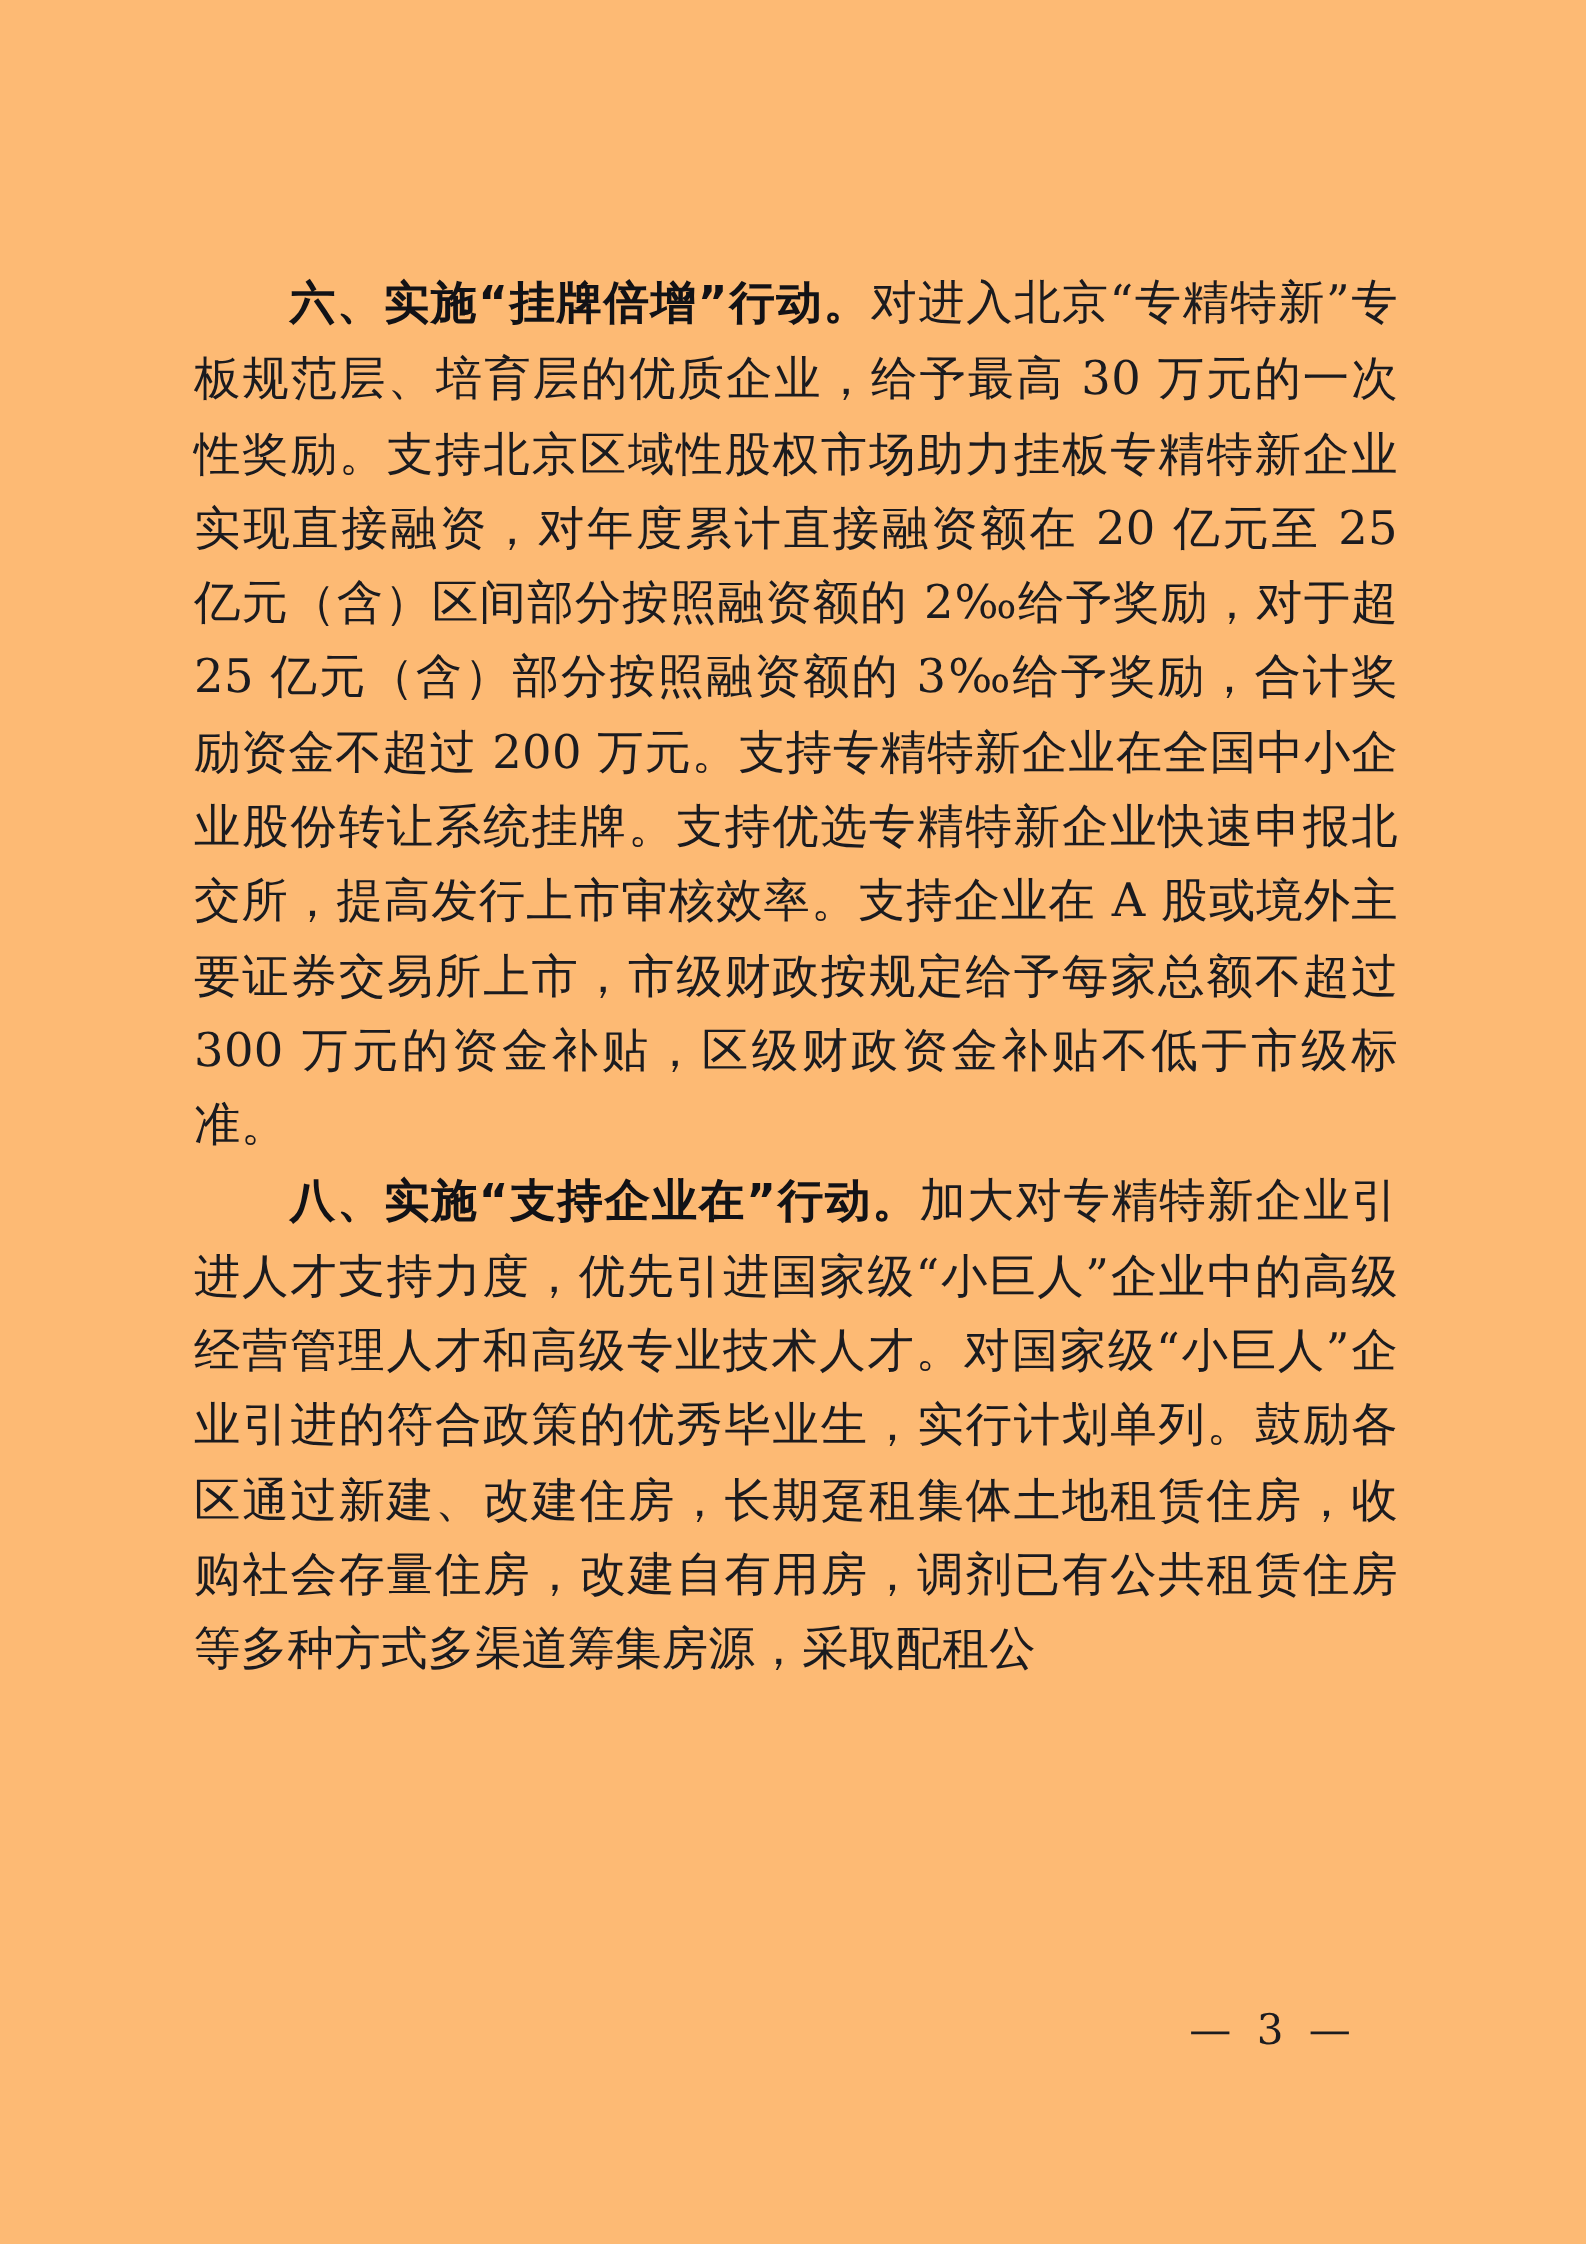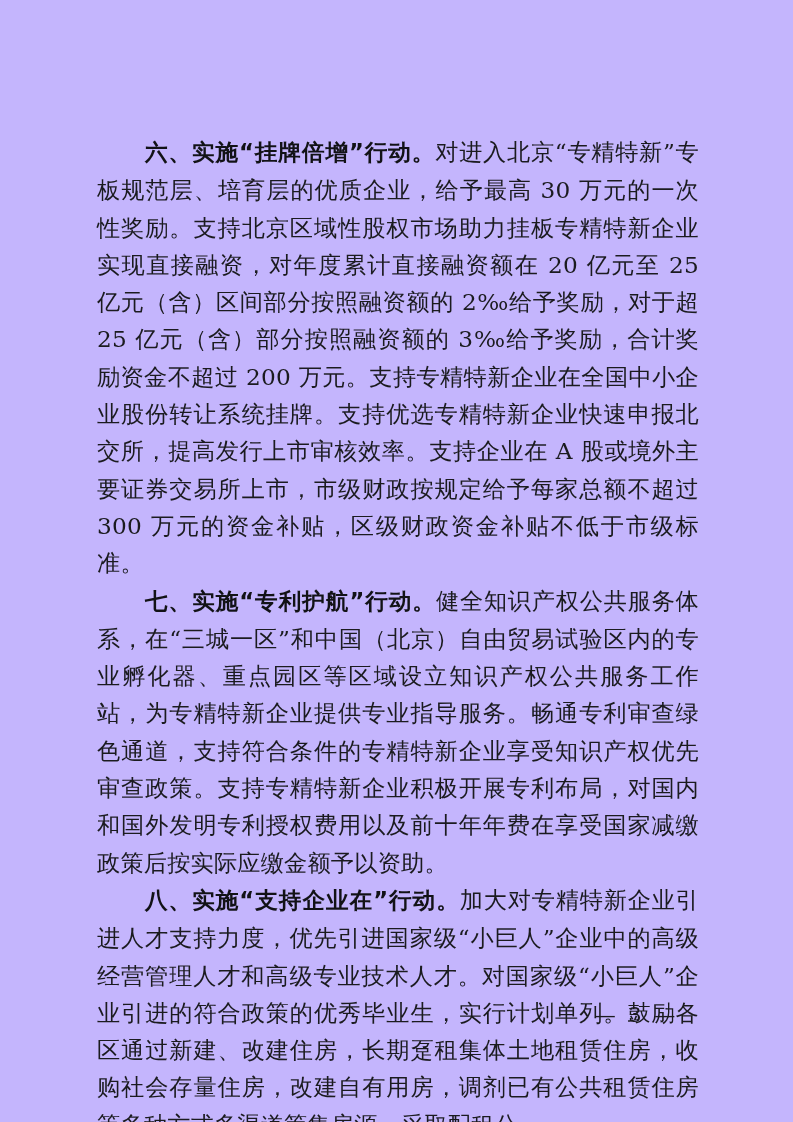--- a/index.html
+++ b/index.html
@@ -11,21 +11,21 @@
     height: 1122px;
     background: #ffffff;
     font-family: "DejaVu Serif", "Liberation Serif", serif;
     overflow: hidden;
   }
 
   .page {
     position: relative;
     width: 793px;
     height: 1122px;
-    background: #c4b5fd;
+    background: #fdba74;
     box-sizing: border-box;
   }
 
   .content {
     position: absolute;
     left: 97px;
     top: 133px;
     width: 602px;
   }
 
@@ -80,23 +80,20 @@
 <body>
 
 <div class="page">
 
   <div class="content">
 
     <p class="para">
       <span class="lead">六、实施“挂牌倍增”行动。</span><span class="body-run">对进入北京“专精特新”专板规范层、培育层的优质企业，给予最高 30 万元的一次性奖励。支持北京区域性股权市场助力挂板专精特新企业实现直接融资，对年度累计直接融资额在 20 亿元至 25 亿元（含）区间部分按照融资额的 2‰给予奖励，对于超 25 亿元（含）部分按照融资额的 3‰给予奖励，合计奖励资金不超过 200 万元。支持专精特新企业在全国中小企业股份转让系统挂牌。支持优选专精特新企业快速申报北交所，提高发行上市审核效率。支持企业在 A 股或境外主要证券交易所上市，市级财政按规定给予每家总额不超过 300 万元的资金补贴，区级财政资金补贴不低于市级标准。</span>
     </p>
 
-    <p class="para">
-      <span class="lead">七、实施“专利护航”行动。</span><span class="body-run">健全知识产权公共服务体系，在“三城一区”和中国（北京）自由贸易试验区内的专业孵化器、重点园区等区域设立知识产权公共服务工作站，为专精特新企业提供专业指导服务。畅通专利审查绿色通道，支持符合条件的专精特新企业享受知识产权优先审查政策。支持专精特新企业积极开展专利布局，对国内和国外发明专利授权费用以及前十年年费在享受国家减缴政策后按实际应缴金额予以资助。</span>
-    </p>
 
     <p class="para">
       <span class="lead">八、实施“支持企业在”行动。</span><span class="body-run">加大对专精特新企业引进人才支持力度，优先引进国家级“小巨人”企业中的高级经营管理人才和高级专业技术人才。对国家级“小巨人”企业引进的符合政策的优秀毕业生，实行计划单列。鼓励各区通过新建、改建住房，长期趸租集体土地租赁住房，收购社会存量住房，改建自有用房，调剂已有公共租赁住房等多种方式多渠道筹集房源，采取配租公</span>
     </p>
 
   </div>
 
   <div class="footer">
     <span class="footer-inner">— 3 —</span>
   </div>

